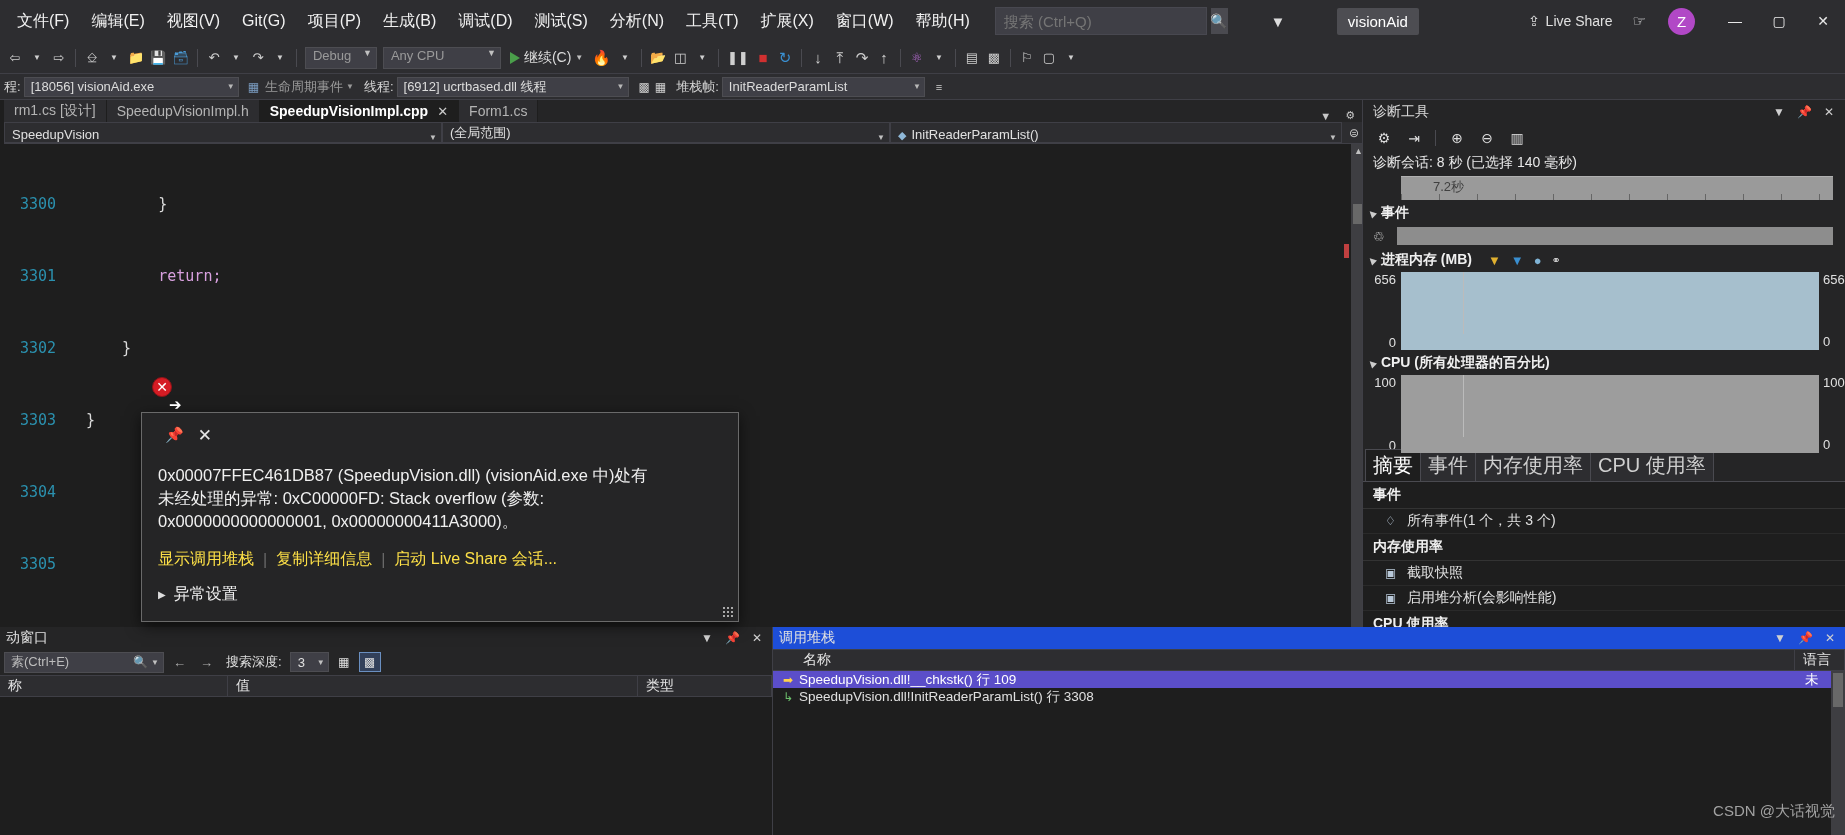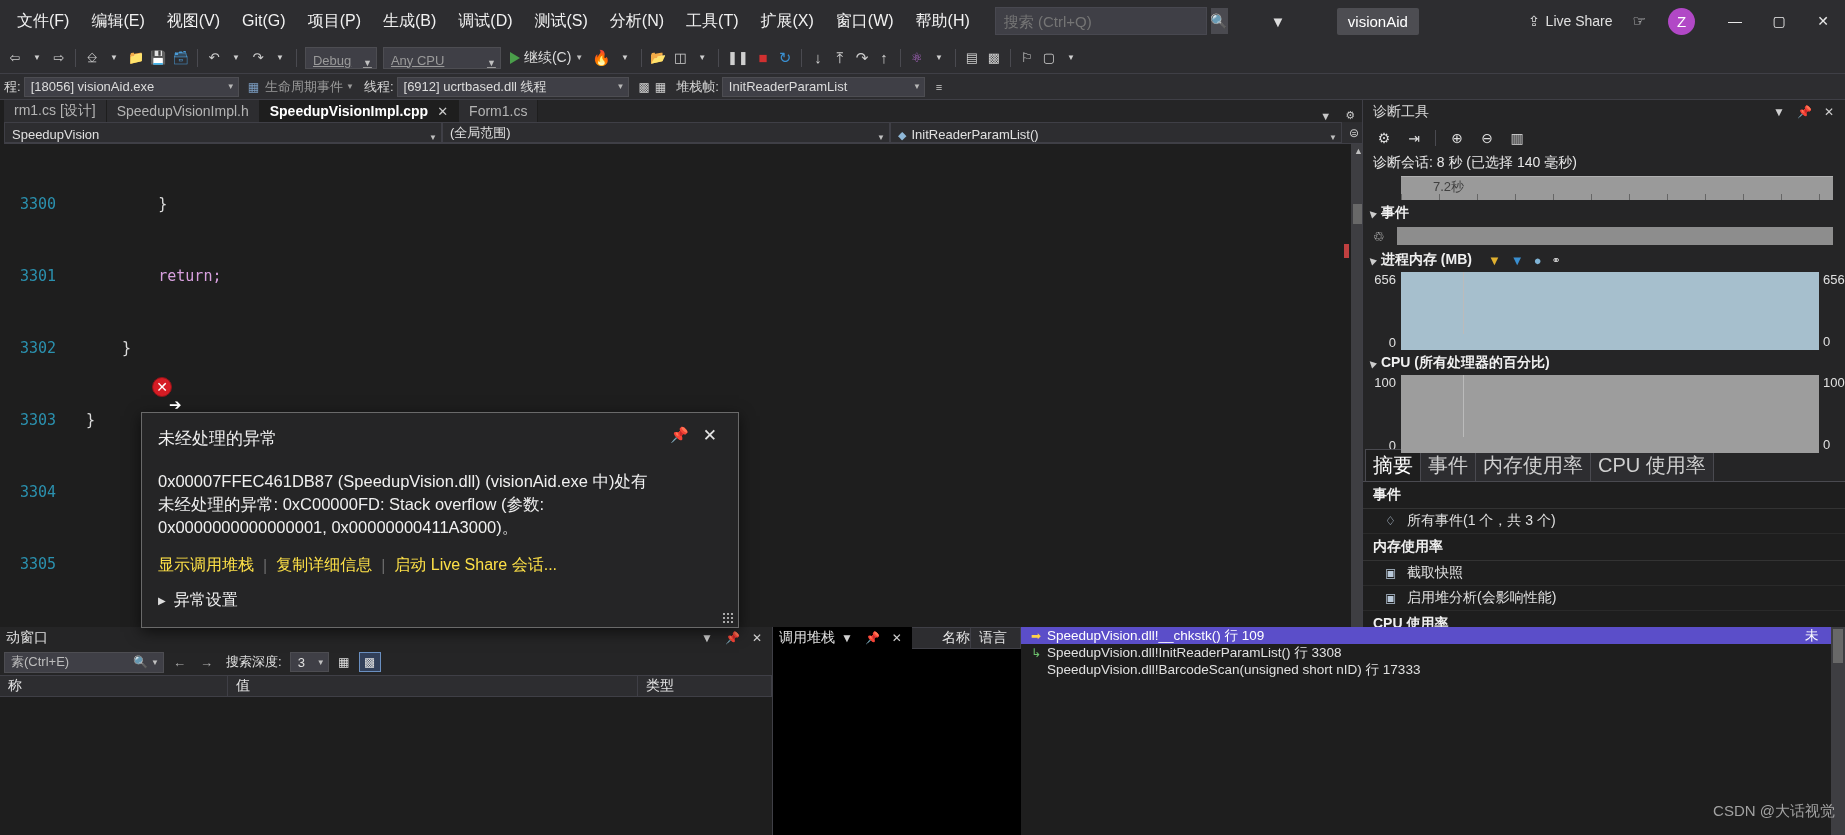--- a/index.html
+++ b/index.html
@@ -68,22 +68,22 @@
     padding-left: 4px; border-bottom: 1px solid #3f3f46;
   }
   .tb {
     height: 26px; min-width: 22px; padding: 0 3px;
     display: flex; align-items: center; justify-content: center;
     color: #cfcfcf; font-size: 13px;
   }
   .tsep { width: 1px; height: 18px; background: #4a4a50; margin: 0 5px; }
   .tbcombo {
     height: 22px; background: #3f3f46; border: 1px solid #4d4d52;
-    color: #9a9a9a; font-size: 13px; display: flex; align-items: flex-end;
-    padding: 0 4px 0 7px; margin: 8px 3px; text-decoration: underline;
+    color: #9a9a9a; font-size: 13px; display: flex; align-items: flex-start;
+    padding: 0 4px 0 7px; margin: 8px 3px;
   }
   .tbcombo .cv { flex: 1; white-space: nowrap; overflow: hidden; }
   .tbcombo .ca { color: #c0c0c0; font-size: 9px; margin-left: 6px; }
   .green-tri {
     width: 0; height: 0; border-left: 10px solid #4a9e4a;
     border-top: 6px solid transparent; border-bottom: 6px solid transparent;
   }
   .tb-run { color: #dcdcdc; font-size: 14px; padding: 0 4px; }
 
   
@@ -369,21 +369,21 @@
   #watchheader {
     height: 22px; display: flex; align-items: center;
     background: #2d2d30; border-top: 1px solid #3f3f46;
     border-bottom: 1px solid #3f3f46; font-size: 14px; color: #e4e4e4;
   }
   .wcol { padding-left: 8px; border-right: 1px solid #3f3f46; height: 22px;
           display: flex; align-items: center; }
   #watchbody { flex: 1; background: #1e1e1e; }
 
   #stackpanel {
-    flex: 1; background: #000000; display: flex; flex-direction: row;
+    flex: 1; background: #1d4ed8; display: flex; flex-direction: column;
   }
   #stackheader {
     height: 22px; display: flex; align-items: center;
     background: #2d2d30; border-top: 1px solid #3f3f46;
     border-bottom: 1px solid #3f3f46; font-size: 14px; color: #e4e4e4;
   }
   #stackbody { flex: 1; background: #1e1e1e; position: relative; overflow: hidden;}
   .srow {
     height: 17px; display: flex; align-items: center; font-size: 13.5px;
     color: #e0e0e0; padding-left: 4px;
@@ -596,21 +596,20 @@
         <div class="thumb"></div>
       </div>
 
       <div id="errbadge">
         <span>✕</span>
       </div>
       <div id="cursor-arrow">➔</div>
 
       <div id="exc">
         <div id="exchead">
-          <div id="exctitle">未经处理的异常</div>
           <div class="excbtn" id="excpin">📌</div>
           <div class="excbtn">✕</div>
         </div>
         <div id="excbody">
           <div>0x00007FFEC461DB87 (SpeedupVision.dll) (visionAid.exe 中)处有</div>
           <div>未经处理的异常: 0xC00000FD: Stack overflow (参数:</div>
           <div>0x0000000000000001, 0x00000000411A3000)。</div>
         </div>
         <div id="exclinks">
           <a href="#">显示调用堆栈</a>
@@ -797,24 +796,20 @@
       <div id="stackbody">
         <div class="srow sel">
           <span class="sic">➡</span>
           <span style="flex:1;">SpeedupVision.dll!__chkstk() 行 109</span>
           <span style="width:46px;padding-left:6px;">未</span>
         </div>
         <div class="srow">
           <span class="sic green">↳</span>
           <span style="flex:1;">SpeedupVision.dll!InitReaderParamList() 行 3308</span>
         </div>
-        <div class="srow">
-          <span class="sic"></span>
-          <span style="flex:1;">SpeedupVision.dll!BarcodeScan(unsigned short nID) 行 17333</span>
-        </div>
         <div id="stackscroll">
           <div class="sth"></div>
         </div>
       </div>
     </div>
   </div>
 </div>
 
 <div id="watermark">CSDN @大话视觉</div>
 

